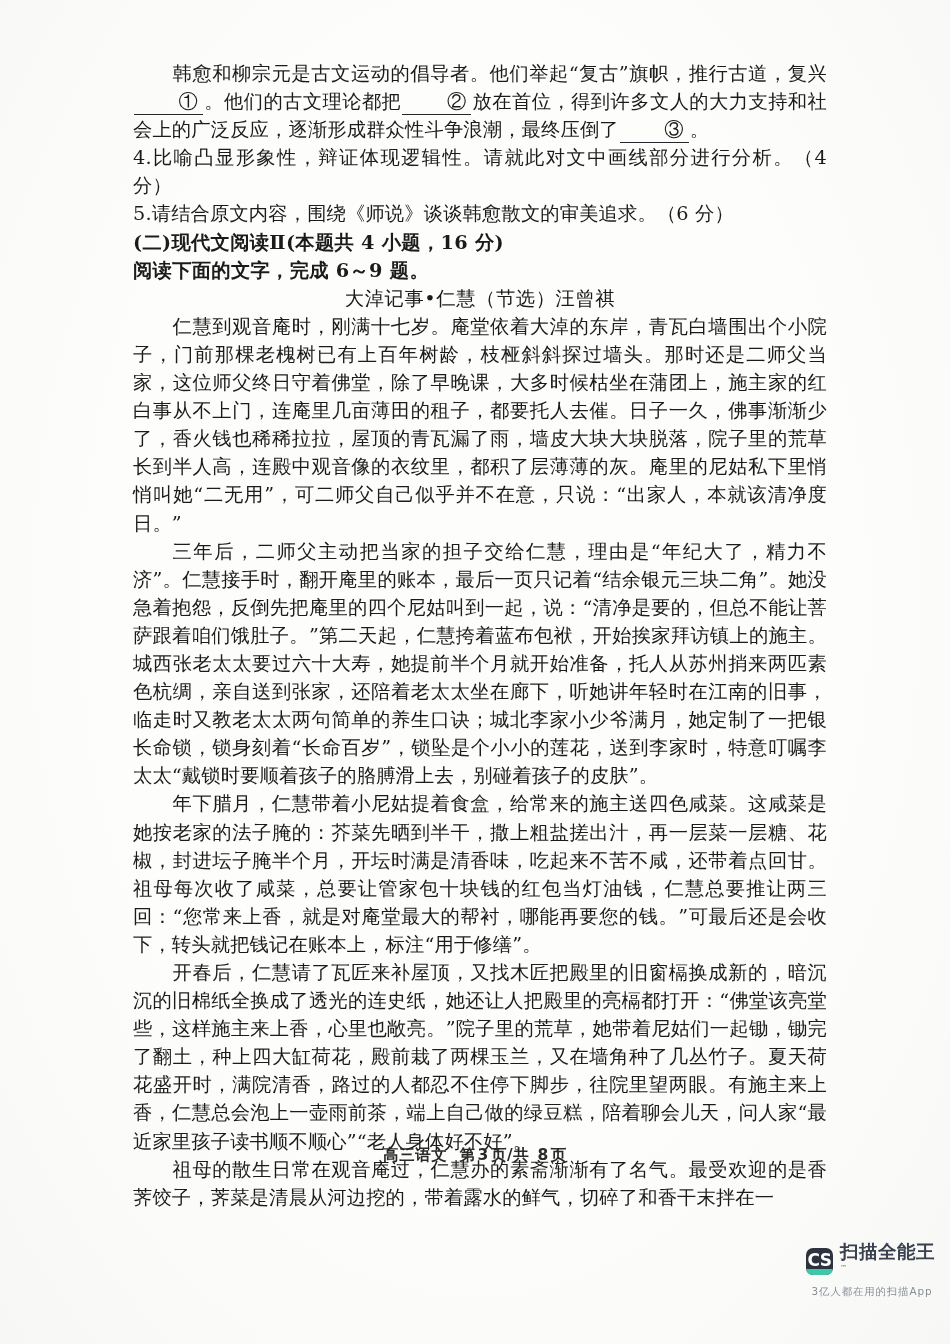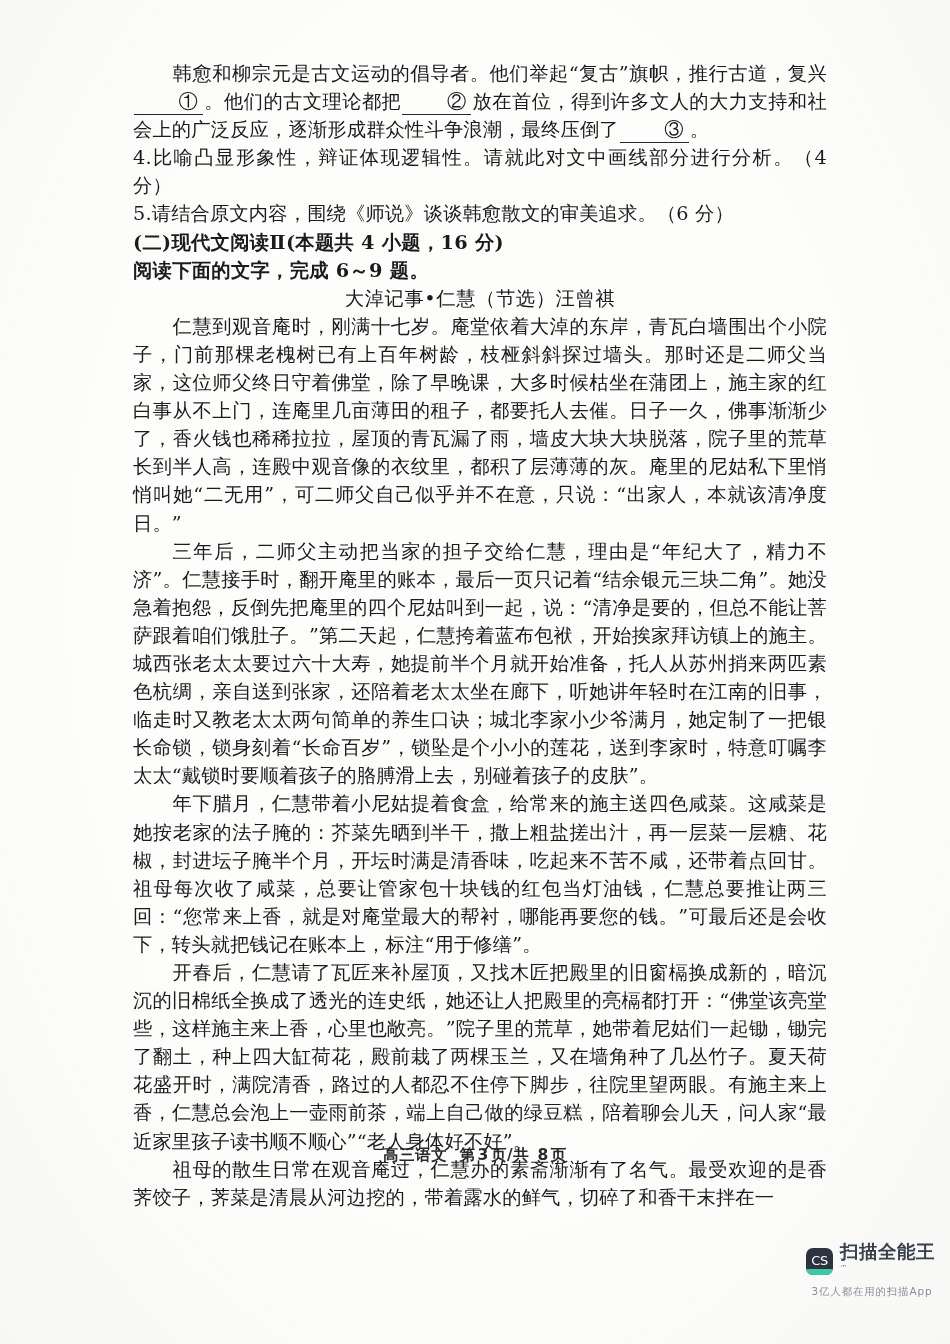--- a/index.html
+++ b/index.html
@@ -117,22 +117,22 @@
     position: relative;
     overflow: hidden;
     flex: 0 0 auto;
     display: flex;
     align-items: center;
     justify-content: center;
   }
   #cs-logo .cs-letters {
     color: #ffffff;
     font-family: "DejaVu Sans", "Liberation Sans", sans-serif;
-    font-size: 13px;
-    font-weight: normal;
+    font-size: 17px;
+    font-weight: bold;
     letter-spacing: -0.4px;
     line-height: 1;
     position: relative;
     z-index: 2;
     margin-top: -2px;
   }
   #cs-logo .cs-teal {
     position: absolute;
     left: 0;
     bottom: 0;

